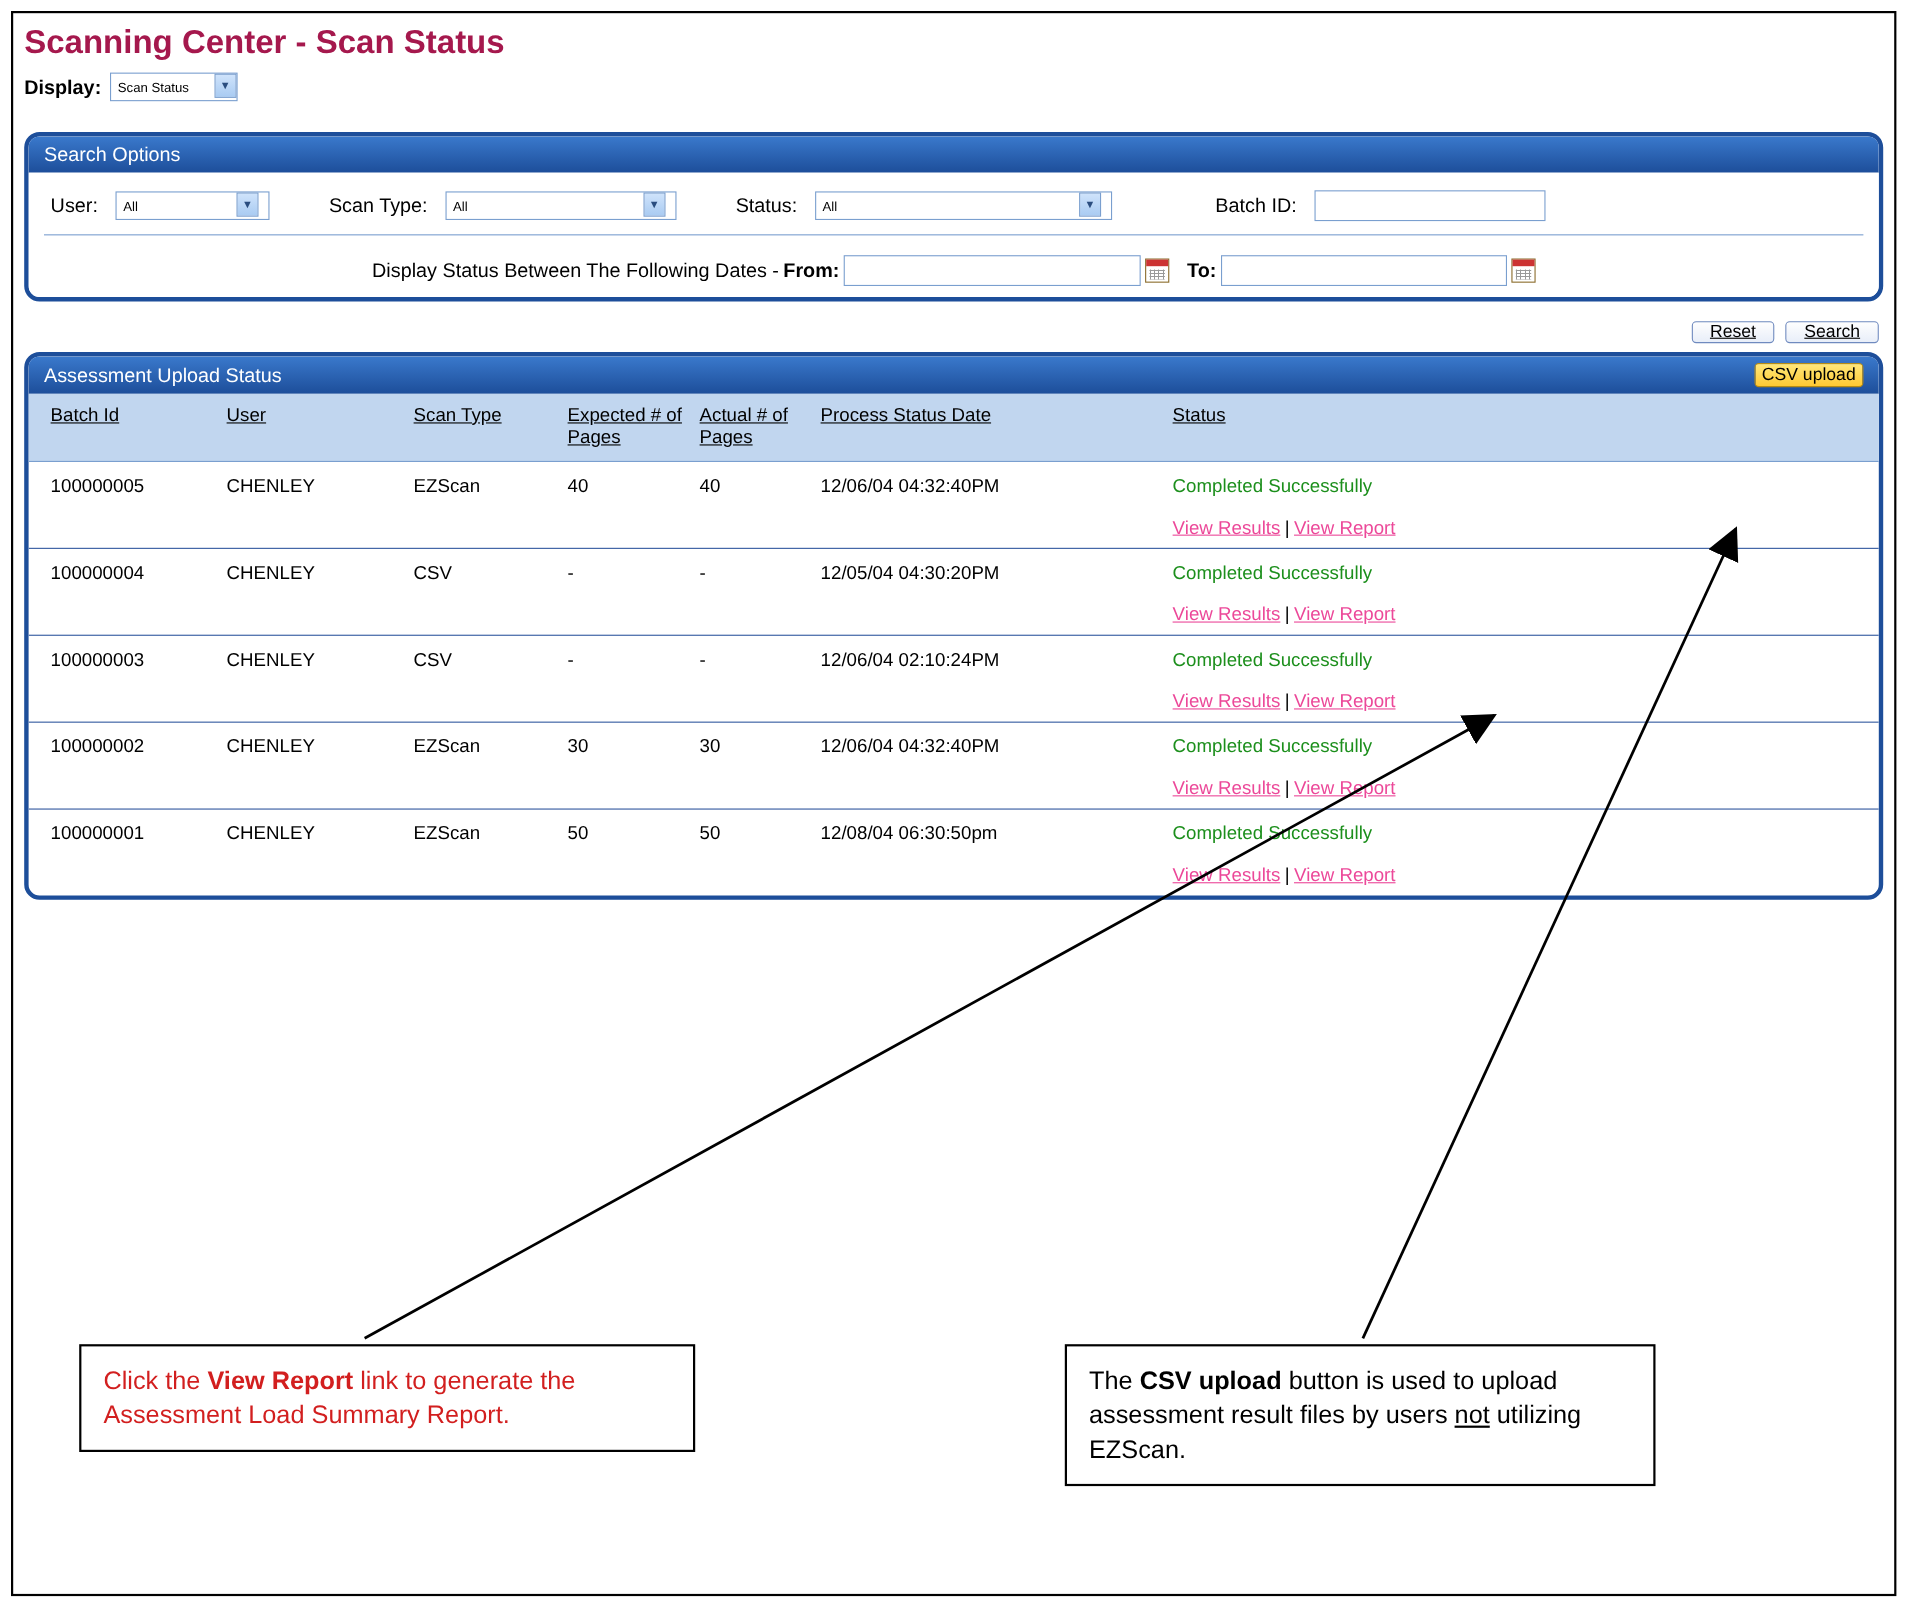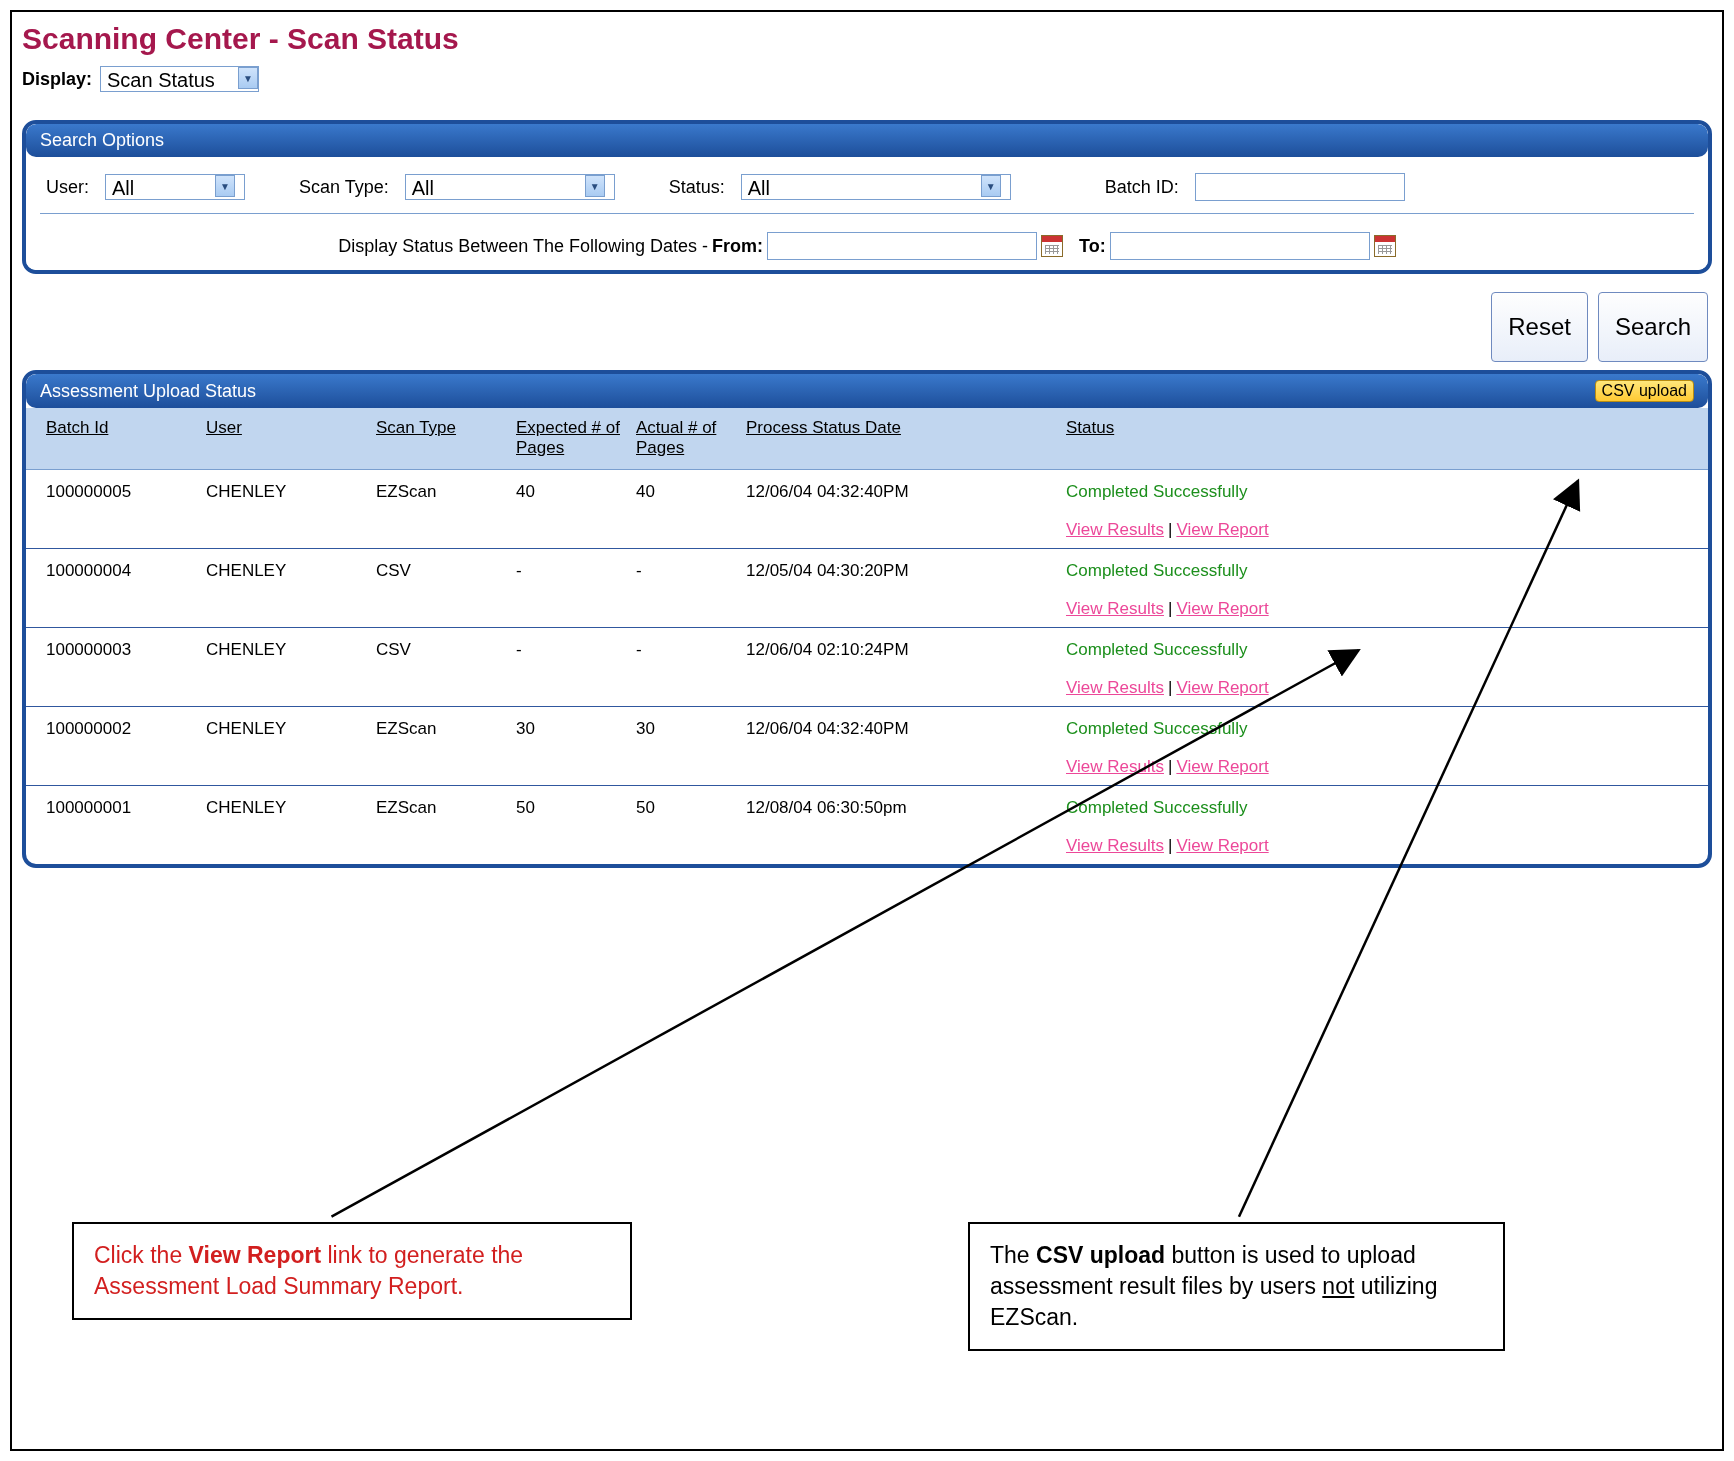--- a/index.html
+++ b/index.html
@@ -47,40 +47,39 @@
   .select-wrap {
     display: inline-flex;
     align-items: stretch;
     border: 1px solid #7a9fcf;
     height: 26px;
     background: #fff;
   }
   .select-text {
     padding: 2px 24px 0 6px;
     min-width: 80px;
-    font-size: 20px;
+    font-size: 12px;
     line-height: 22px;
     white-space: nowrap;
   }
   
   .panel {
     border: 4px solid #1d4e9a;
     border-radius: 14px;
     overflow: hidden;
     margin-bottom: 12px;
   }
   .panel-header {
     background: linear-gradient(#3a79cc, #1d4e9a);
     color: #fff;
     font-size: 18px;
     padding: 6px 14px;
     display: flex;
     justify-content: space-between;
     align-items: center;
-    border-radius: 10px;
   }
   .panel-body {
     background: #fff;
     padding: 12px 14px 10px 14px;
   }
   .search-row1 {
     display: flex;
     align-items: center;
     gap: 12px;
     padding: 4px 6px;
@@ -126,23 +125,24 @@
   .buttons-row {
     display: flex;
     justify-content: flex-end;
     gap: 10px;
     padding: 6px 4px 8px 0;
   }
   .btn {
     border: 1px solid #6f8abf;
     background: linear-gradient(#fefefe,#e8eef9);
     border-radius: 4px;
-    padding: 20px 16px;
-    font-size: 24px;
+    padding: 0 16px;
+    font-size: 16px;
     cursor: pointer;
+    text-decoration: underline;
   }
   .csv-btn {
     background: linear-gradient(#ffe77a,#ffc933);
     border: 1px solid #b88c12;
     border-radius: 4px;
     padding: 1px 6px;
     font-size: 16px;
     color: #000;
     cursor: pointer;
   }

